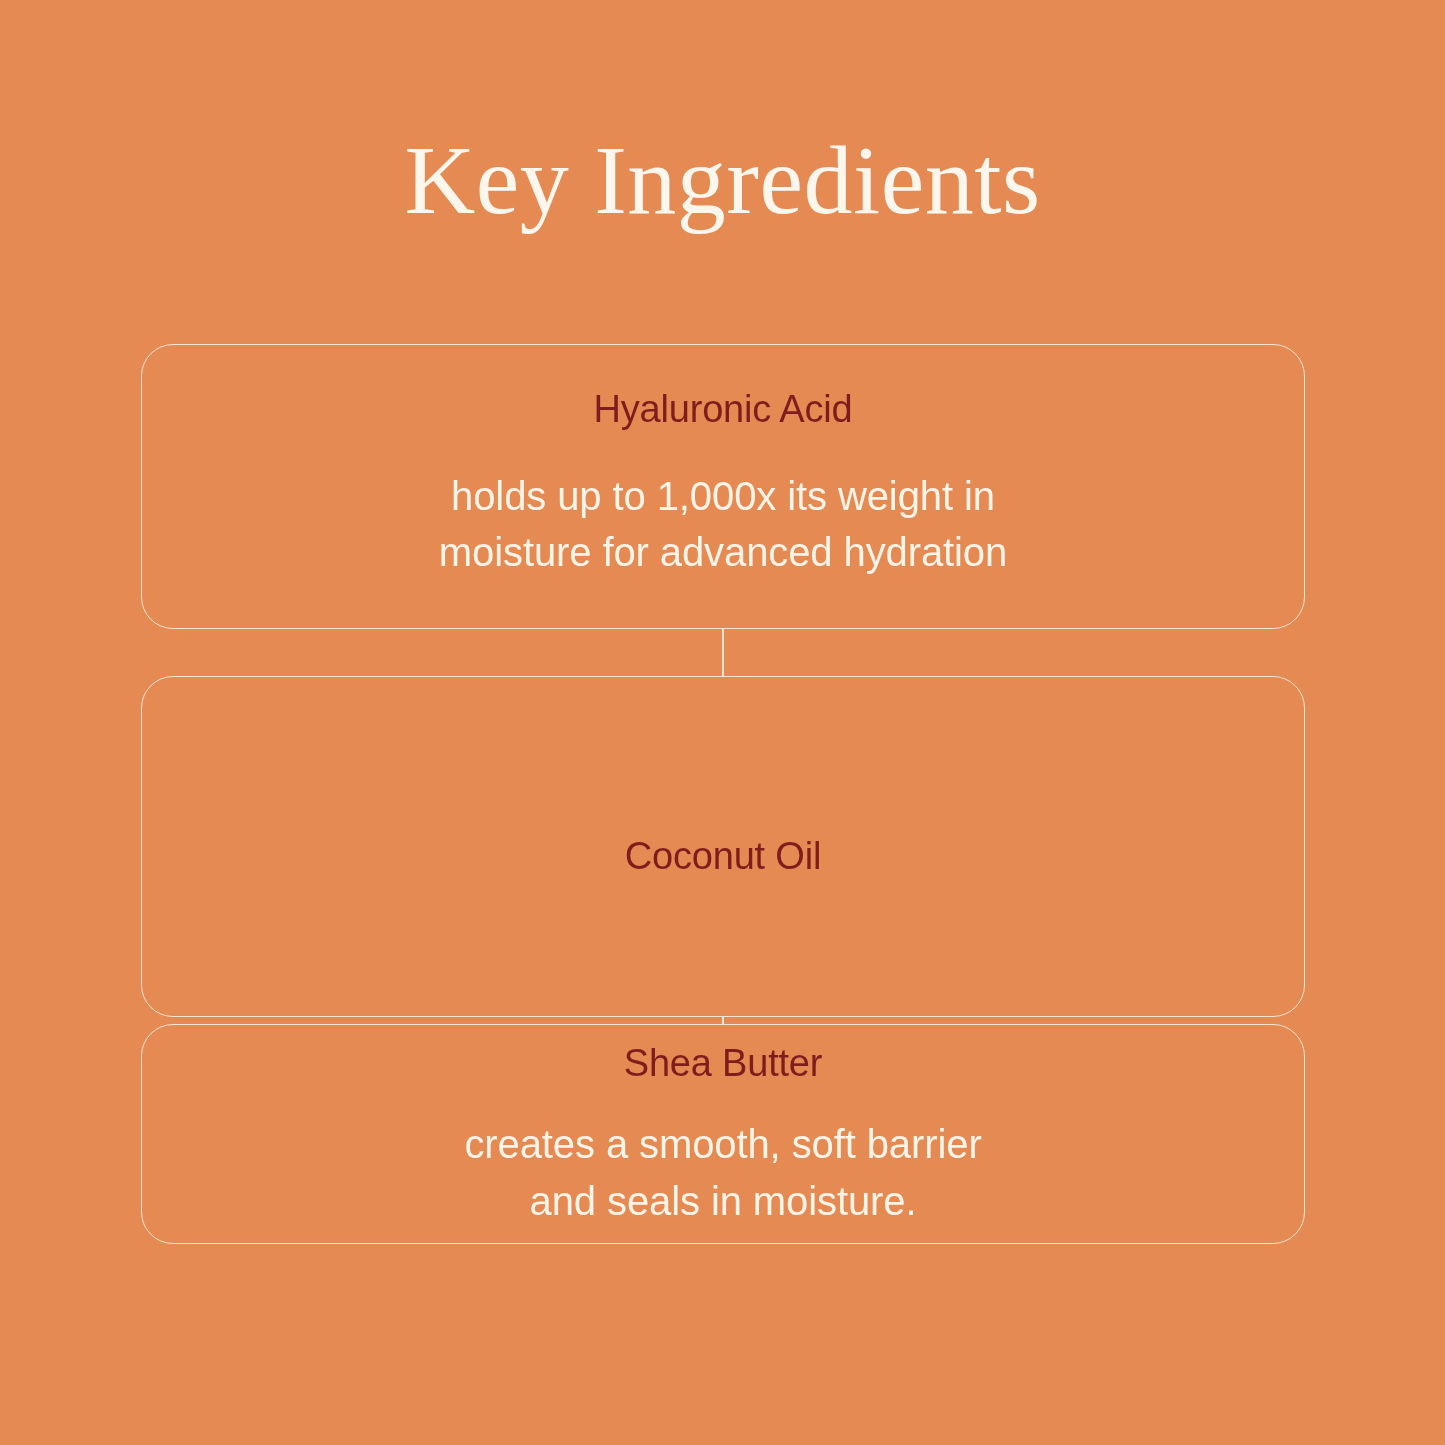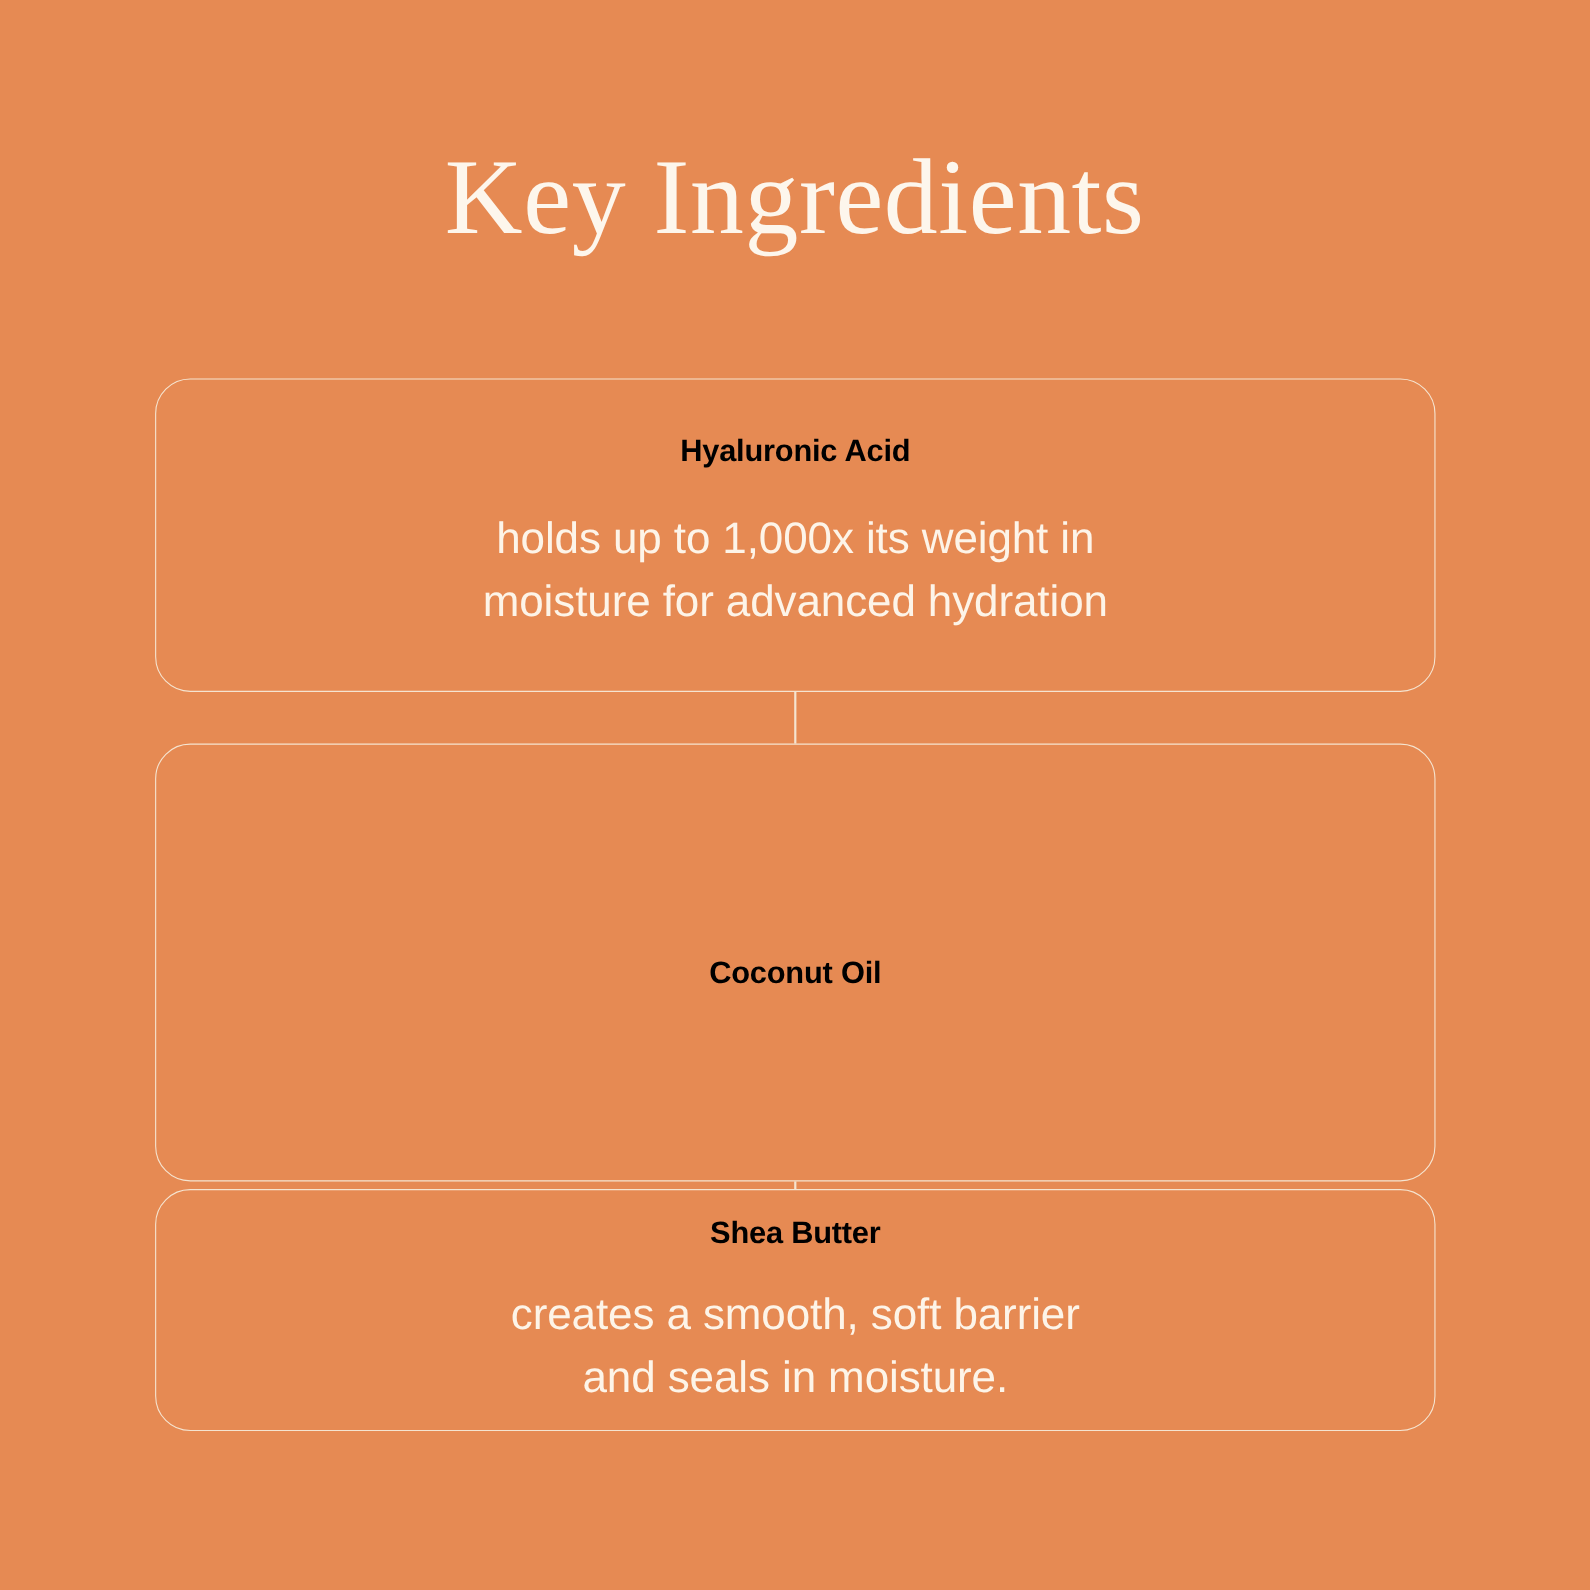--- a/index.html
+++ b/index.html
@@ -55,43 +55,43 @@
     background: transparent;
     display: flex;
     flex-direction: column;
     align-items: center;
     justify-content: center;
     text-align: center;
     padding: 10px 60px;
   }
 
   .card-1 { height: 285px; }
-  .card-2 { height: 398px; }
+  .card-2 { height: 341px; }
   .card-3 { height: 220px; }
 
   .gap-1 { height: 47px; position: relative; }
   .gap-2 { height: 7px;  position: relative; }
 
   .connector {
     position: absolute;
     left: 50%;
     top: 0;
     width: 1.6px;
     height: 100%;
     margin-left: -0.8px;
     background: #F5E4D0;
   }
 
   .card-heading {
     font-family: "Liberation Sans", sans-serif;
-    font-weight: 700;
-    font-size: 28px;
+    font-weight: 400;
+    font-size: 38px;
     line-height: 1.15;
     letter-spacing: -0.2px;
-    color: #000000;
+    color: #7f1d1d;
     margin: 0;
   }
 
   .card-body {
     font-family: "Liberation Sans", sans-serif;
     font-weight: 400;
     font-size: 40px;
     line-height: 1.42;
     letter-spacing: -0.1px;
     color: #FDF4E8;

